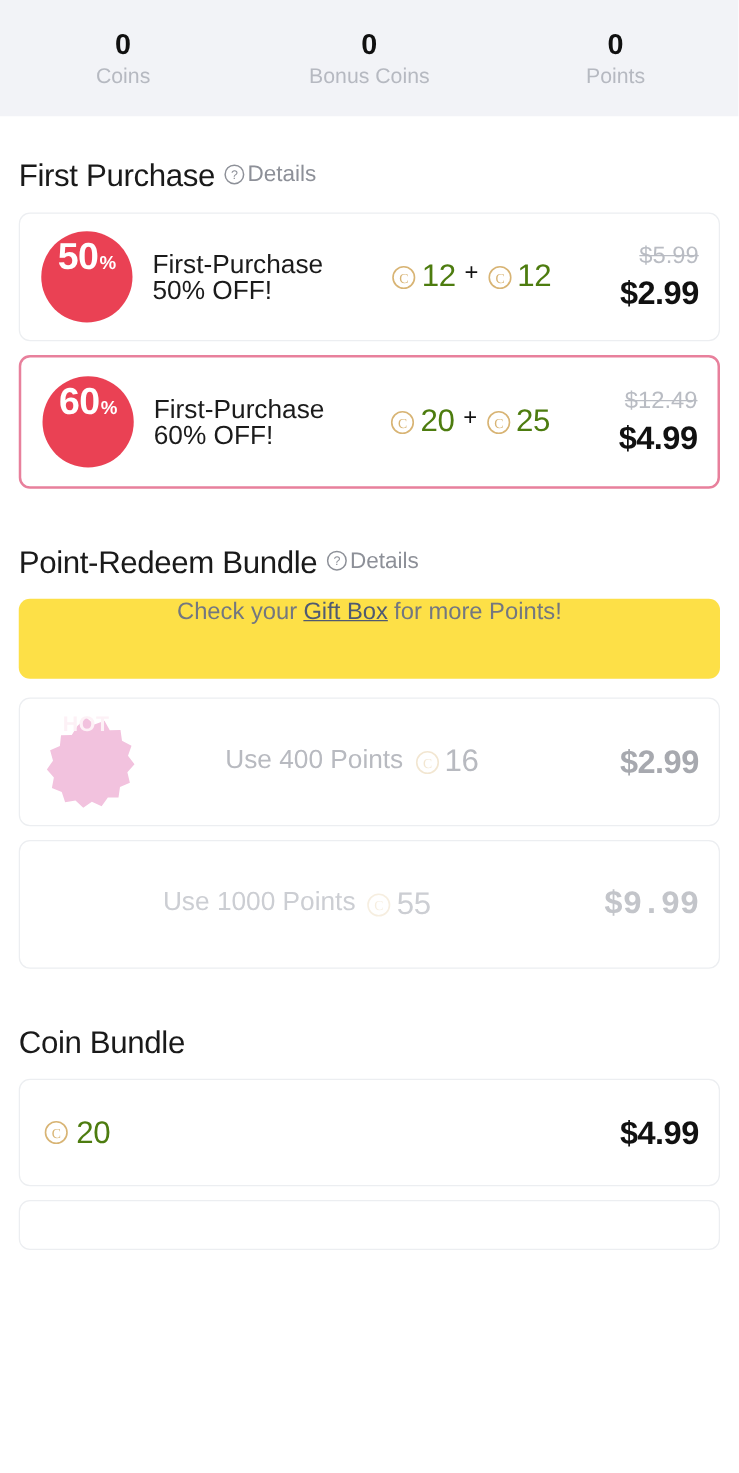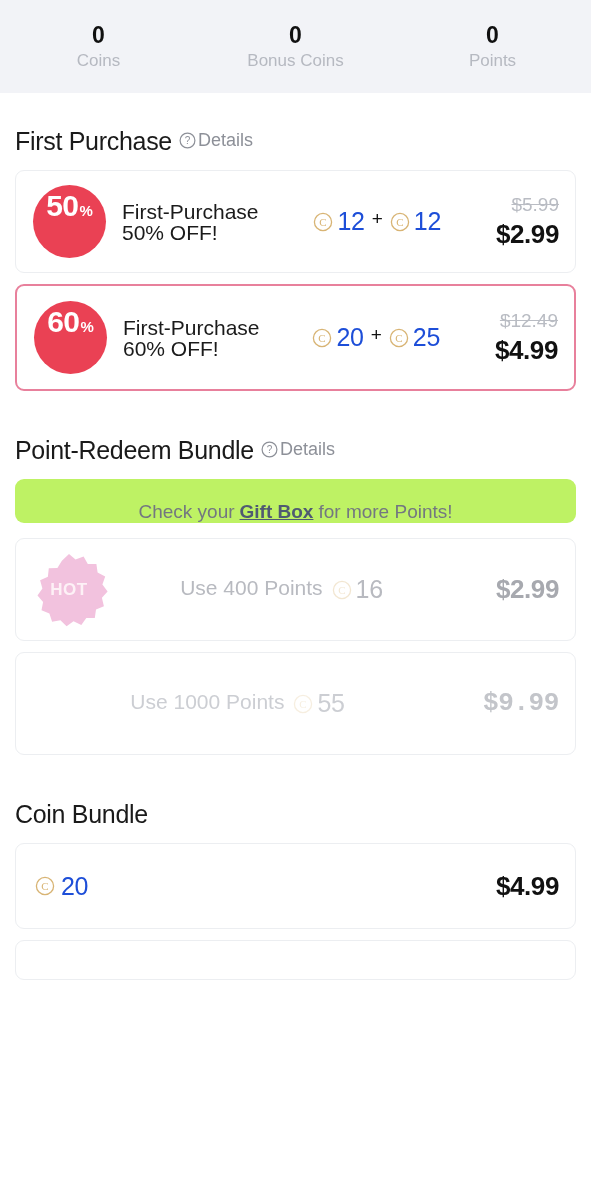--- a/index.html
+++ b/index.html
@@ -188,21 +188,21 @@
     line-height: 1;
   }
   .coin-row {
     display: flex;
     align-items: center;
     gap: 4px;
     line-height: 1;
   }
   .coin-amt {
     font-size: 25px;
-    color: #1d4ed8;
+    color: #4d7c0f;
     line-height: 1;
     letter-spacing: -0.3px;
   }
   .plus {
     font-size: 19px;
     color: #131313;
     margin: 0 3px;
     position: relative;
     top: -3px;
   }
@@ -226,52 +226,52 @@
   .price-new {
     font-size: 26px;
     font-weight: bold;
     color: #111111;
     line-height: 1.1;
     letter-spacing: -0.4px;
   }
 
   
   .gift-banner {
-    background: #bef264;
+    background: #fde047;
     border-radius: 9px;
-    height: 44px;
-    display: flex;
-    align-items: flex-end;
+    height: 64px;
+    display: flex;
+    align-items: flex-start;
     justify-content: center;
     font-size: 19px;
     color: #737780;
     margin-bottom: 15px;
   }
   .gift-link {
     color: #4f5a72;
-    font-weight: bold;
+    font-weight: normal;
     text-decoration: underline;
     margin: 0 5px;
     cursor: pointer;
   }
 
   
   .card.disabled { cursor: default; }
   .card.disabled .card-title { color: #b8bac0; }
   .card.disabled .coin-amt { color: #b8bac0; }
   .card.disabled .price-new { color: #a7a9af; font-weight: bold; }
   .card.faded .card-title { color: #ccced3; }
   .card.faded .coin-amt { color: #ccced3; }
   .card.faded .price-new { color: #c3c5ca; font-family: Liberation Mono, monospace; }
 
   .hot-badge {
     width: 80px;
     height: 80px;
     display: flex;
-    align-items: center;
+    align-items: flex-start;
     justify-content: center;
     position: relative;
   }
   .hot-text {
     position: absolute;
     font-size: 17px;
     font-weight: bold;
     color: #fdf1f6;
     letter-spacing: 0.5px;
   }

